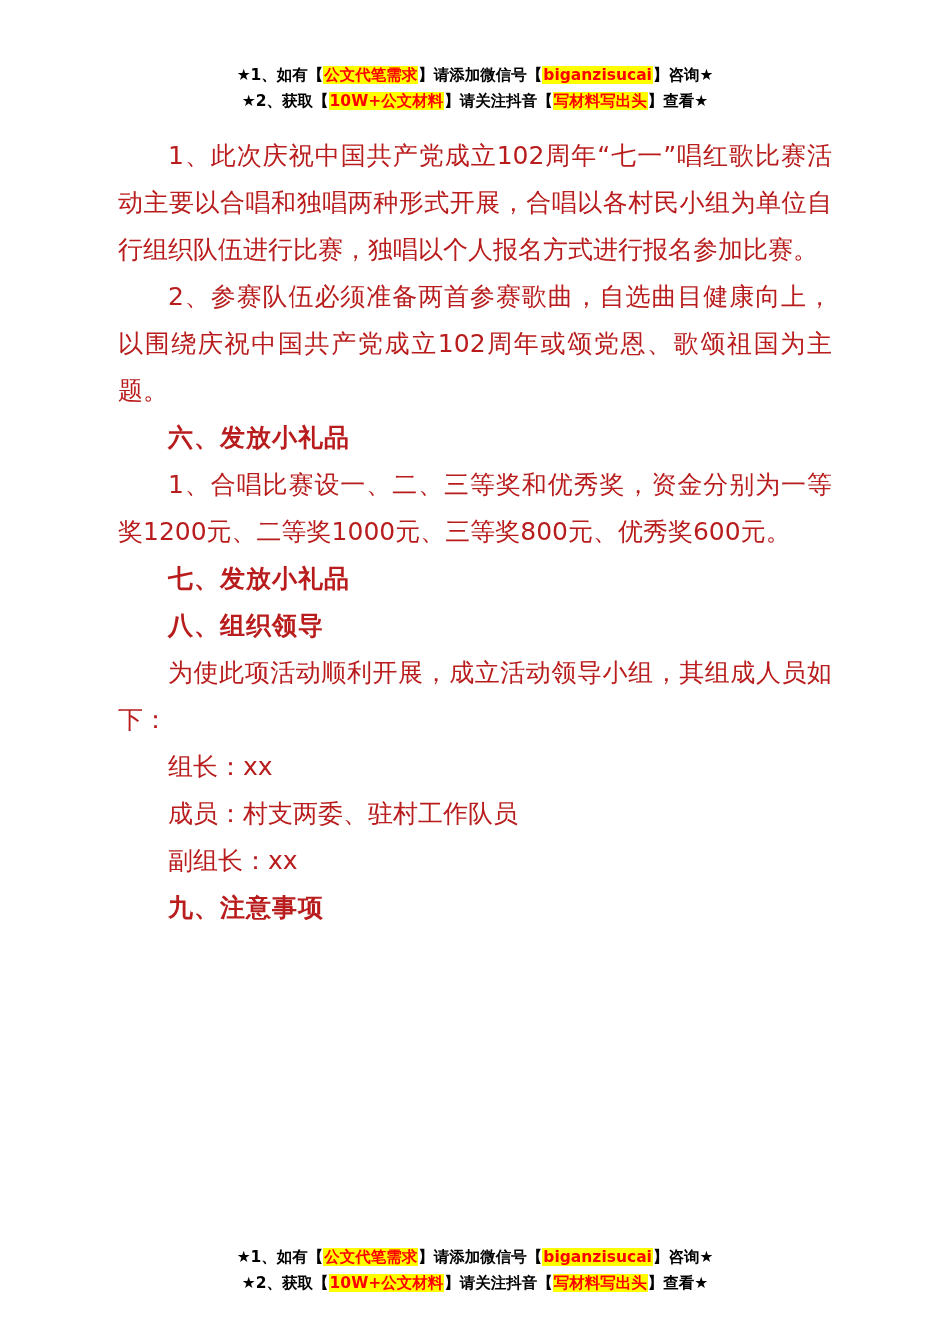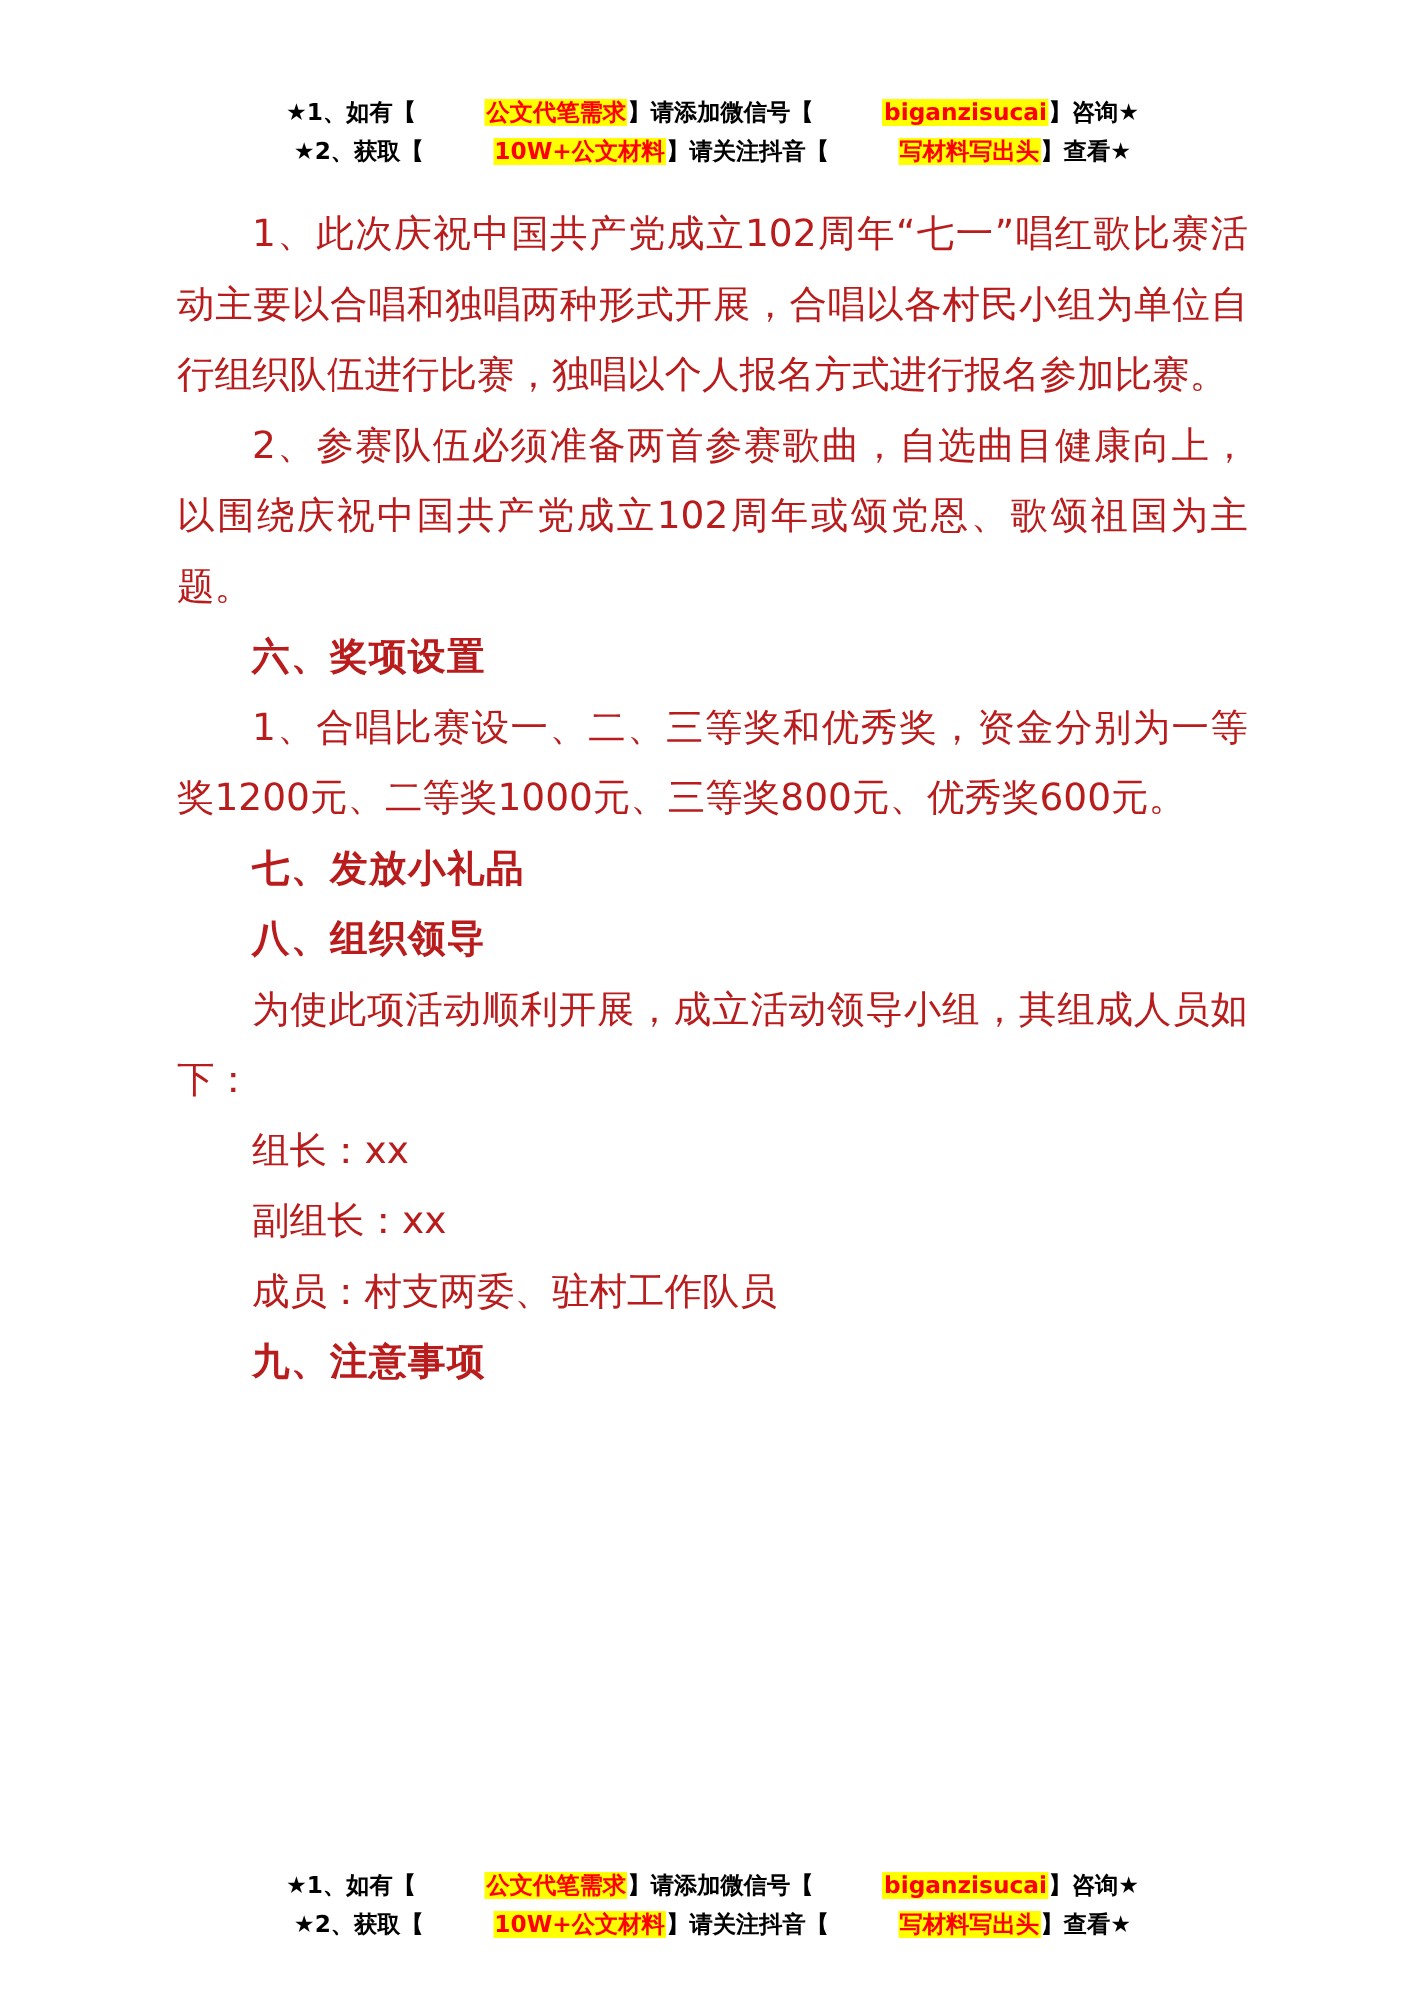--- a/index.html
+++ b/index.html
@@ -30,21 +30,20 @@
     white-space: nowrap;
   }
   .banner .row {
     display: block;
   }
   .hl-yellow {
     background: #ffff00;
     color: #ff0000;
     font-weight: bold;
     padding: 0 1px;
-    margin-left: 46px;
   }
   .star {
     color: #000000;
   }
   .banner-top {
     margin-bottom: 18px;
   }
   .banner-bottom {
     margin-top: 10px;
   }
@@ -87,28 +86,28 @@
       <span class="star">★</span><span>1、如有</span><span>【</span><span class="hl-yellow">公文代笔需求</span><span>】</span><span>请添加微信号</span><span>【</span><span class="hl-yellow">biganzisucai</span><span>】</span><span>咨询</span><span class="star">★</span>
     </span>
     <span class="row">
       <span class="star">★</span><span>2、获取</span><span>【</span><span class="hl-yellow">10W+公文材料</span><span>】</span><span>请关注抖音</span><span>【</span><span class="hl-yellow">写材料写出头</span><span>】</span><span>查看</span><span class="star">★</span>
     </span>
   </div>
 
   <div class="content">
     <p class="para">1、此次庆祝中国共产党成立102周年“七一”唱红歌比赛活动主要以合唱和独唱两种形式开展，合唱以各村民小组为单位自行组织队伍进行比赛，独唱以个人报名方式进行报名参加比赛。</p>
     <p class="para">2、参赛队伍必须准备两首参赛歌曲，自选曲目健康向上，以围绕庆祝中国共产党成立102周年或颂党恩、歌颂祖国为主题。</p>
-    <p class="heading">六、奖项设置</p>
+    <p class="heading">六、发放小礼品</p>
     <p class="para">1、合唱比赛设一、二、三等奖和优秀奖，资金分别为一等奖1200元、二等奖1000元、三等奖800元、优秀奖600元。</p>
     <p class="heading">七、发放小礼品</p>
     <p class="heading">八、组织领导</p>
     <p class="para">为使此项活动顺利开展，成立活动领导小组，其组成人员如下：</p>
     <p class="indent-line">组长：xx</p>
+    <p class="indent-line">成员：村支两委、驻村工作队员</p>
     <p class="indent-line">副组长：xx</p>
-    <p class="indent-line">成员：村支两委、驻村工作队员</p>
     <p class="heading">九、注意事项</p>
   </div>
 
   <div class="footer-wrap">
     <div class="banner banner-bottom">
       <span class="row">
         <span class="star">★</span><span>1、如有</span><span>【</span><span class="hl-yellow">公文代笔需求</span><span>】</span><span>请添加微信号</span><span>【</span><span class="hl-yellow">biganzisucai</span><span>】</span><span>咨询</span><span class="star">★</span>
       </span>
       <span class="row">
         <span class="star">★</span><span>2、获取</span><span>【</span><span class="hl-yellow">10W+公文材料</span><span>】</span><span>请关注抖音</span><span>【</span><span class="hl-yellow">写材料写出头</span><span>】</span><span>查看</span><span class="star">★</span>

